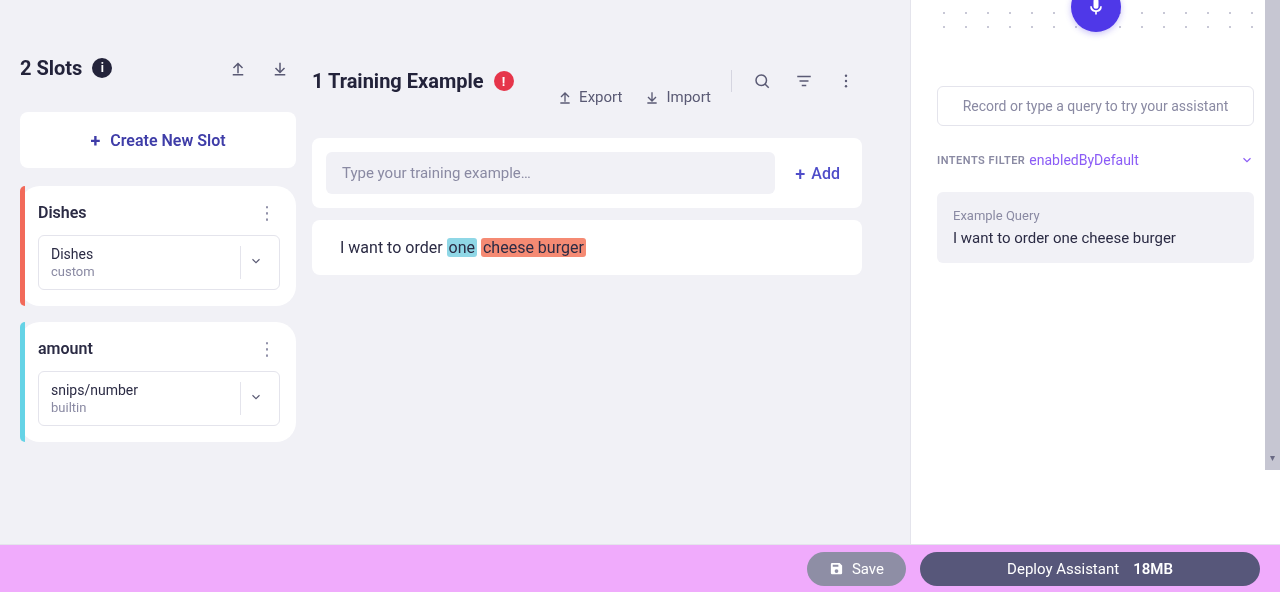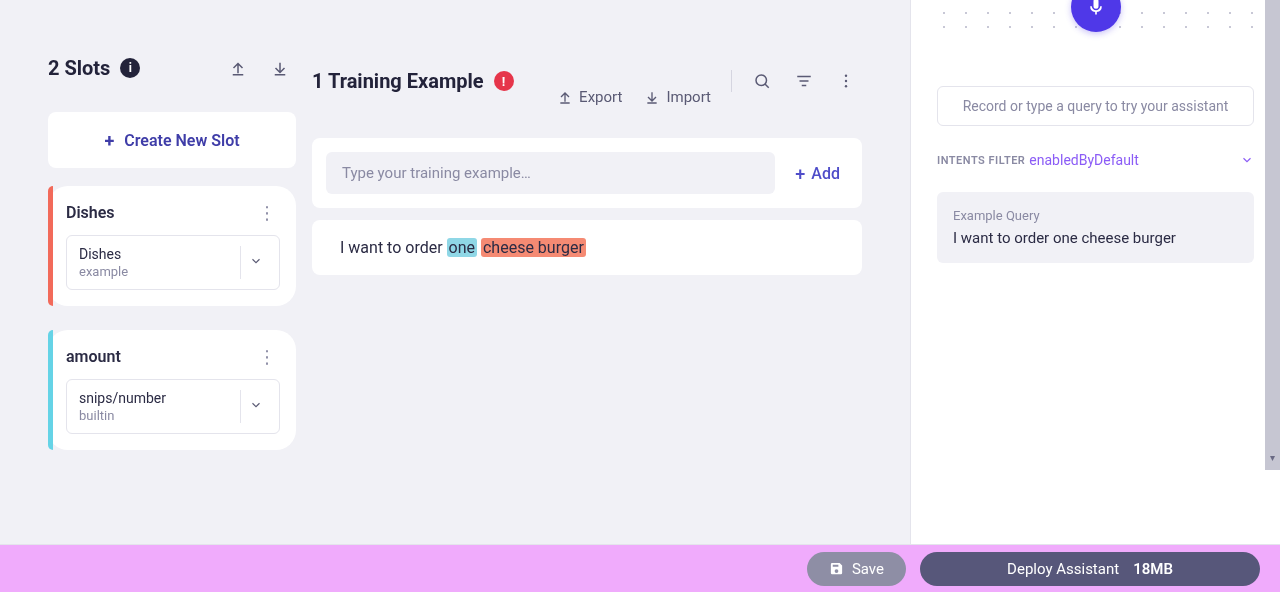--- a/index.html
+++ b/index.html
@@ -1,38 +1,38 @@
 <!DOCTYPE html>
 <html><head>
 <meta charset="utf-8">
 <style>
   * { box-sizing: border-box; margin: 0; padding: 0; font-family: -apple-system, BlinkMacSystemFont, "Segoe UI", Roboto, sans-serif; }
   body { background: #f1f1f6; width: 1280px; height: 592px; overflow: hidden; position: relative; }
   .main-wrap { display: flex; height: 544px; }
-  .left-col { width: 312px; padding: 0 16px 0 48px; padding-top: 52px; }
+  .left-col { width: 312px; padding: 0 16px 0 20px; padding-top: 52px; }
   .mid-col { flex: 1; padding: 52px 48px 0 0; }
   .right-col { width: 370px; background: #fff; border-left: 1px solid #e4e4ec; position: relative; padding: 0 26px; display: flex; flex-direction: column; }
 
   .section-header { display: flex; align-items: center; gap: 10px; margin-bottom: 28px; }
   .section-title { font-size: 20px; font-weight: 700; color: #23233a; }
   .info-badge { width: 20px; height: 20px; border-radius: 50%; background: #23233a; color: #fff; font-size: 12px; display: flex; align-items: center; justify-content: center; font-weight: 700; }
   .alert-badge { width: 20px; height: 20px; border-radius: 50%; background: #e6354a; color: #fff; font-size: 13px; display: flex; align-items: center; justify-content: center; font-weight: 700; }
   .header-spacer { flex: 1; }
   .icon-btn { width: 32px; height: 32px; display: flex; align-items: center; justify-content: center; color: #5a5a74; cursor: pointer; border: none; background: none; }
   .icon-btn svg { width: 18px; height: 18px; }
 
   .header-action { display: flex; align-items: center; gap: 6px; color: #5a5a74; font-size: 15px; cursor: pointer; padding: 4px 6px; margin-top: 32px; }
   .header-action svg { width: 16px; height: 16px; }
 
   .vdivider { width: 1px; height: 22px; background: #d5d5e0; margin: 0 4px; }
 
   .create-slot-btn { width: 100%; height: 56px; background: #fff; border: none; border-radius: 8px; display: flex; align-items: center; justify-content: center; gap: 10px; color: #3f3da8; font-size: 16px; font-weight: 600; cursor: pointer; margin-bottom: 18px; }
   .create-slot-btn .plus { font-size: 18px; font-weight: 700; }
 
-  .slot-card { background: #fff; border-radius: 20px; padding: 16px 16px 16px 18px; margin-bottom: 24px; position: relative; }
+  .slot-card { background: #fff; border-radius: 20px; padding: 16px 16px 16px 18px; margin-bottom: 16px; position: relative; }
   .slot-card .color-bar { position: absolute; left: 0; top: 0; bottom: 0; width: 5px; border-radius: 8px 0 0 8px; }
   .slot-card-head { display: flex; align-items: center; justify-content: space-between; margin-bottom: 12px; }
   .slot-name { font-size: 16px; font-weight: 600; color: #2b2b44; }
   .slot-more { color: #8a8aa3; font-size: 18px; cursor: pointer; padding: 0 4px; }
   .slot-type-row { border: 1px solid #e4e4ec; border-radius: 6px; display: flex; align-items: center; padding: 10px 8px 10px 12px; }
   .slot-type-text { flex: 1; border-right: 1px solid #e4e4ec; padding-right: 10px; }
   .slot-type-name { font-size: 14px; color: #2b2b44; }
   .slot-type-kind { font-size: 13px; color: #8a8aa3; margin-top: 2px; }
   .slot-type-chev { padding: 0 8px; color: #5a5a74; cursor: pointer; }
 
@@ -105,21 +105,21 @@
 
     <div class="slot-card">
       <div class="color-bar" style="background:#f26a5a"></div>
       <div class="slot-card-head">
         <span class="slot-name">Dishes</span>
         <span class="slot-more">⋮</span>
       </div>
       <div class="slot-type-row">
         <div class="slot-type-text">
           <div class="slot-type-name">Dishes</div>
-          <div class="slot-type-kind">example</div>
+          <div class="slot-type-kind">custom</div>
         </div>
         <div class="slot-type-chev">
           <svg width="14" height="14" viewBox="0 0 24 24" fill="none" stroke="currentColor" stroke-width="2">
               <path d="M6 9l6 6 6-6"></path>
             </svg>
         </div>
       </div>
     </div>
 
     <div class="slot-card">

